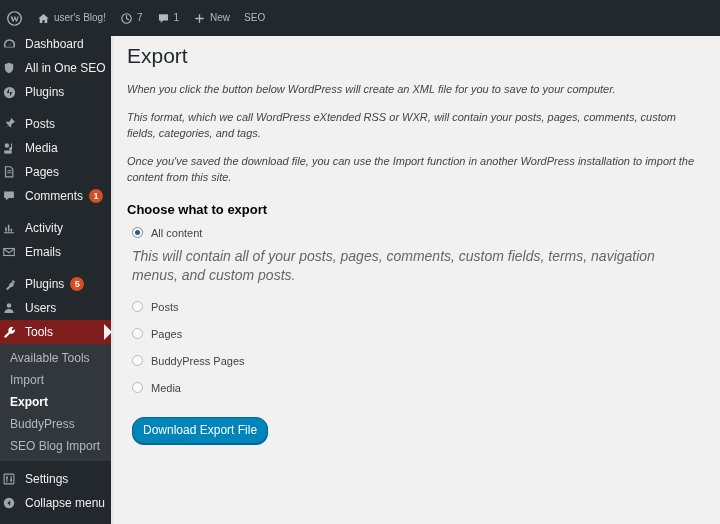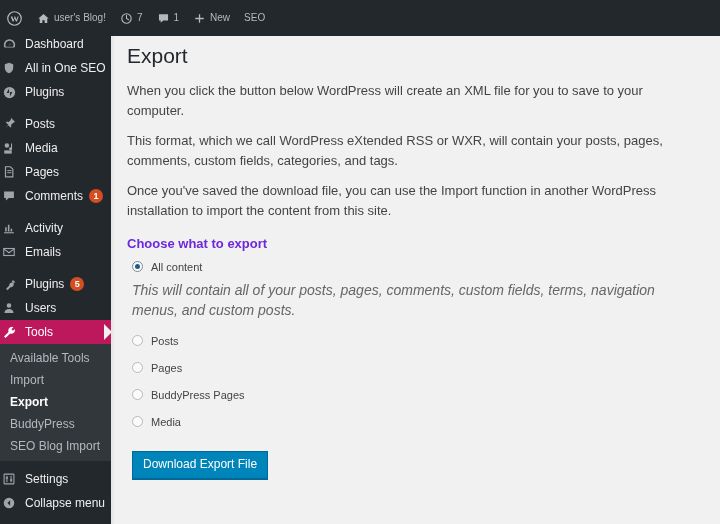--- a/index.html
+++ b/index.html
@@ -49,21 +49,21 @@
   }
   .menu-item .mi-ico {
     width: 18px; height: 18px;
     display: inline-flex; align-items: center; justify-content: center;
     margin-right: 7px; flex: none;
   }
   .menu-item .mi-ico svg { display: block; }
   .menu-item .mi-label { line-height: 24px; }
   .menu-sep { height: 8px; }
   .menu-item.current {
-    background: #be185d; color: #fff;
+    background: #7f1d1d; color: #fff;
     font-weight: normal;
   }
   .menu-item.current .mi-ico svg { fill: #fff; }
   .menu-item.current:after {
     content: ""; position: absolute; right: -1px; top: 50%;
     margin-top: -8px;
     border-style: solid; border-width: 8px 0 8px 8px;
     border-color: transparent transparent transparent #f1f1f1;
   }
   .badge {
@@ -91,25 +91,25 @@
     width: 609px; height: 500px;
     background: #f1f1f1;
     overflow: hidden;
   }
   #content-inner { padding: 12px 20px 10px 16px; }
   #page-title {
     font-size: 21px; font-weight: 400; color: #23282d;
     line-height: 1.3; margin: 6px 0 12px 0;
   }
   .para {
-    font-size: 13px; color: #444;
-    line-height: 1.5; margin: 0 0 11px 0;
+    font-size: 11px; color: #444;
+    line-height: 1.5; margin: 0 0 11px 0; font-style: italic;
   }
   #choose-heading {
-    font-size: 13px; font-weight: bold; color: #6d28d9;
+    font-size: 13px; font-weight: bold; color: #000000;
     margin: 16px 0 9px 0;
   }
   .radio-row {
     display: flex; align-items: flex-start;
     margin: 0 0 6px 0; line-height: 14px;
   }
   .radio {
     width: 11px; height: 11px; flex: none;
     margin: 1px 8px 0 5px;
     border: 1px solid #b4b9be; border-radius: 50%;
@@ -126,21 +126,21 @@
   .desc-italic {
     font-style: italic; font-size: 14px; color: #666;
     margin: 7px 0 14px 5px; line-height: 1.4;
   }
   .radio-row.spaced { margin-bottom: 13px; }
   #download-btn {
     display: inline-block;
     margin-top: 9px; margin-left: 5px;
     padding: 5px 10px 6px 10px;
     background: #0085ba; border: 1px solid #006799;
-    border-radius: 0;
+    border-radius: 12px;
     color: #fff; font-size: 12px; line-height: 1.2;
     cursor: pointer;
     box-shadow: 0 1px 0 #006799;
   }
   
   #scroll-strip {
     position: absolute; top: 24px; left: 111px;
     width: 3px; height: 500px; background: #e8e8e8; z-index: 35;
   }
 </style>

